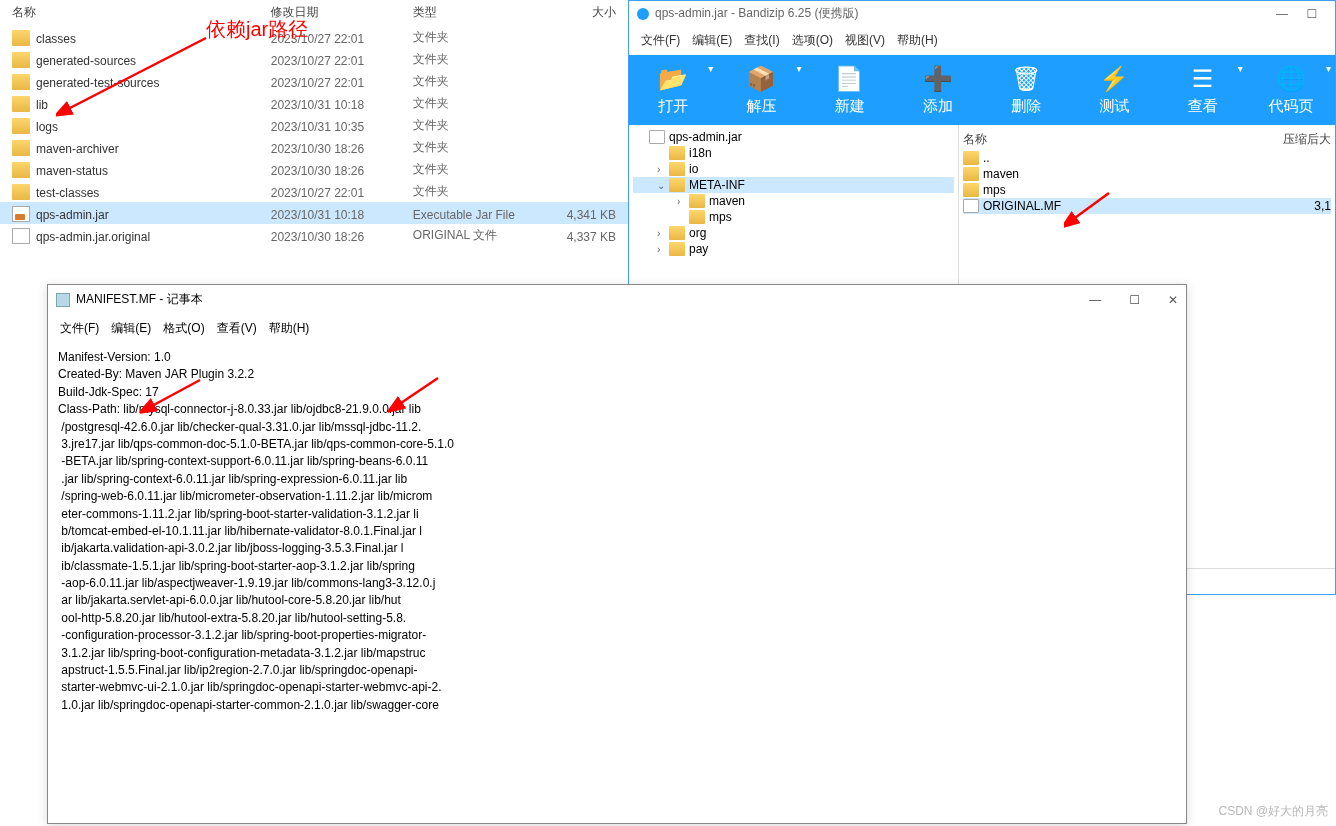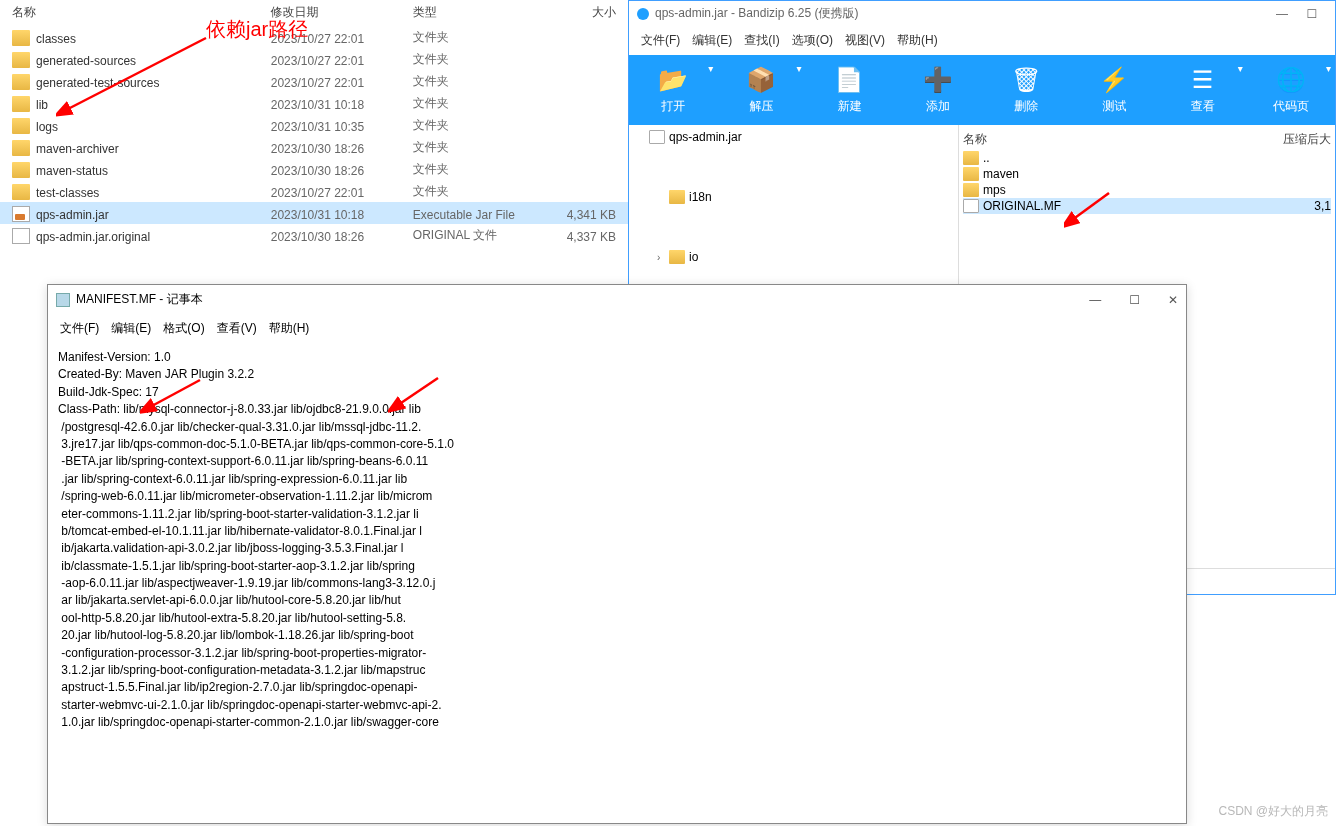--- a/index.html
+++ b/index.html
@@ -33,28 +33,28 @@
 .bandizip { position: absolute; left: 628px; top: 0; width: 708px; height: 595px; border: 1px solid #409eff; background: #fff; }
 .bz-title { display: flex; align-items: center; padding: 4px 8px; background: #fff; color: #666; font-size: 12px; }
 .bz-title .circle { width: 12px; height: 12px; border-radius: 50%; background: #1e9fff; margin-right: 6px; }
 .bz-title .wincontrols { margin-left: auto; display: flex; gap: 0; }
 .bz-title .wincontrols span { width: 30px; text-align: center; color: #666; }
 .bz-menu { display: flex; gap: 4px; padding: 4px 8px; color: #333; }
 .bz-menu span { padding: 2px 4px; }
 .bz-toolbar { display: flex; background: #1e9fff; height: 70px; align-items: center; }
 .bz-btn { flex: 1; display: flex; flex-direction: column; align-items: center; justify-content: center; color: #fff; height: 100%; position: relative; }
 .bz-btn .ico { font-size: 24px; margin-bottom: 4px; }
-.bz-btn .lbl { font-size: 12px; }
+.bz-btn .lbl { font-size: 15px; }
 .bz-btn .drop { position: absolute; right: 4px; top: 8px; font-size: 10px; }
 .bz-body { display: flex; height: calc(100% - 130px); }
 .bz-tree { width: 330px; border-right: 1px solid #ddd; padding: 4px; }
 .bz-tree .node { display: flex; align-items: center; padding: 1px 0; }
 .bz-tree .node.sel { background: #cce8ff; }
 .bz-tree .indent0 { padding-left: 4px; }
-.bz-tree .indent1 { padding-left: 24px; margin-top: 44px; }
+.bz-tree .indent1 { padding-left: 24px; }
 .bz-tree .indent2 { padding-left: 44px; }
 .bz-tree .chev { width: 12px; color: #666; font-size: 10px; }
 .bz-tree .ficon { width: 16px; height: 14px; margin-right: 4px; background: linear-gradient(#ffd66b,#e8b744); border-radius: 1px; }
 .bz-tree .ficon.jar { background: #fff; border: 1px solid #aaa; }
 .bz-list { flex: 1; padding: 4px; }
 .bz-list .hdr { display: flex; color: #444; padding: 2px 0; }
 .bz-list .hdr .c1 { width: 200px; }
 .bz-list .hdr .c2 { flex: 1; text-align: right; }
 .bz-list .row { display: flex; align-items: center; padding: 1px 0; }
 .bz-list .row.sel { background: #cce8ff; }
@@ -338,21 +338,20 @@
       <div class="line"> -BETA.jar lib/spring-context-support-6.0.11.jar lib/spring-beans-6.0.11</div>
       <div class="line"> .jar lib/spring-context-6.0.11.jar lib/spring-expression-6.0.11.jar lib</div>
       <div class="line"> /spring-web-6.0.11.jar lib/micrometer-observation-1.11.2.jar lib/microm</div>
       <div class="line"> eter-commons-1.11.2.jar lib/spring-boot-starter-validation-3.1.2.jar li</div>
       <div class="line"> b/tomcat-embed-el-10.1.11.jar lib/hibernate-validator-8.0.1.Final.jar l</div>
       <div class="line"> ib/jakarta.validation-api-3.0.2.jar lib/jboss-logging-3.5.3.Final.jar l</div>
       <div class="line"> ib/classmate-1.5.1.jar lib/spring-boot-starter-aop-3.1.2.jar lib/spring</div>
       <div class="line"> -aop-6.0.11.jar lib/aspectjweaver-1.9.19.jar lib/commons-lang3-3.12.0.j</div>
       <div class="line"> ar lib/jakarta.servlet-api-6.0.0.jar lib/hutool-core-5.8.20.jar lib/hut</div>
       <div class="line"> ool-http-5.8.20.jar lib/hutool-extra-5.8.20.jar lib/hutool-setting-5.8.</div>
-      <div class="line"> 20.jar lib/hutool-log-5.8.20.jar lib/lombok-1.18.26.jar lib/spring-boot</div>
       <div class="line"> -configuration-processor-3.1.2.jar lib/spring-boot-properties-migrator-</div>
       <div class="line"> 3.1.2.jar lib/spring-boot-configuration-metadata-3.1.2.jar lib/mapstruc</div>
       <div class="line"> apstruct-1.5.5.Final.jar lib/ip2region-2.7.0.jar lib/springdoc-openapi-</div>
       <div class="line"> starter-webmvc-ui-2.1.0.jar lib/springdoc-openapi-starter-webmvc-api-2.</div>
       <div class="line"> 1.0.jar lib/springdoc-openapi-starter-common-2.1.0.jar lib/swagger-core</div>
     </div>
 </div>
 <svg class="arrow" style="left:140px; top:375px;" width="70" height="40">
   <defs>
       <marker id="ah3" markerWidth="10" markerHeight="10" refX="2" refY="3" orient="auto">

